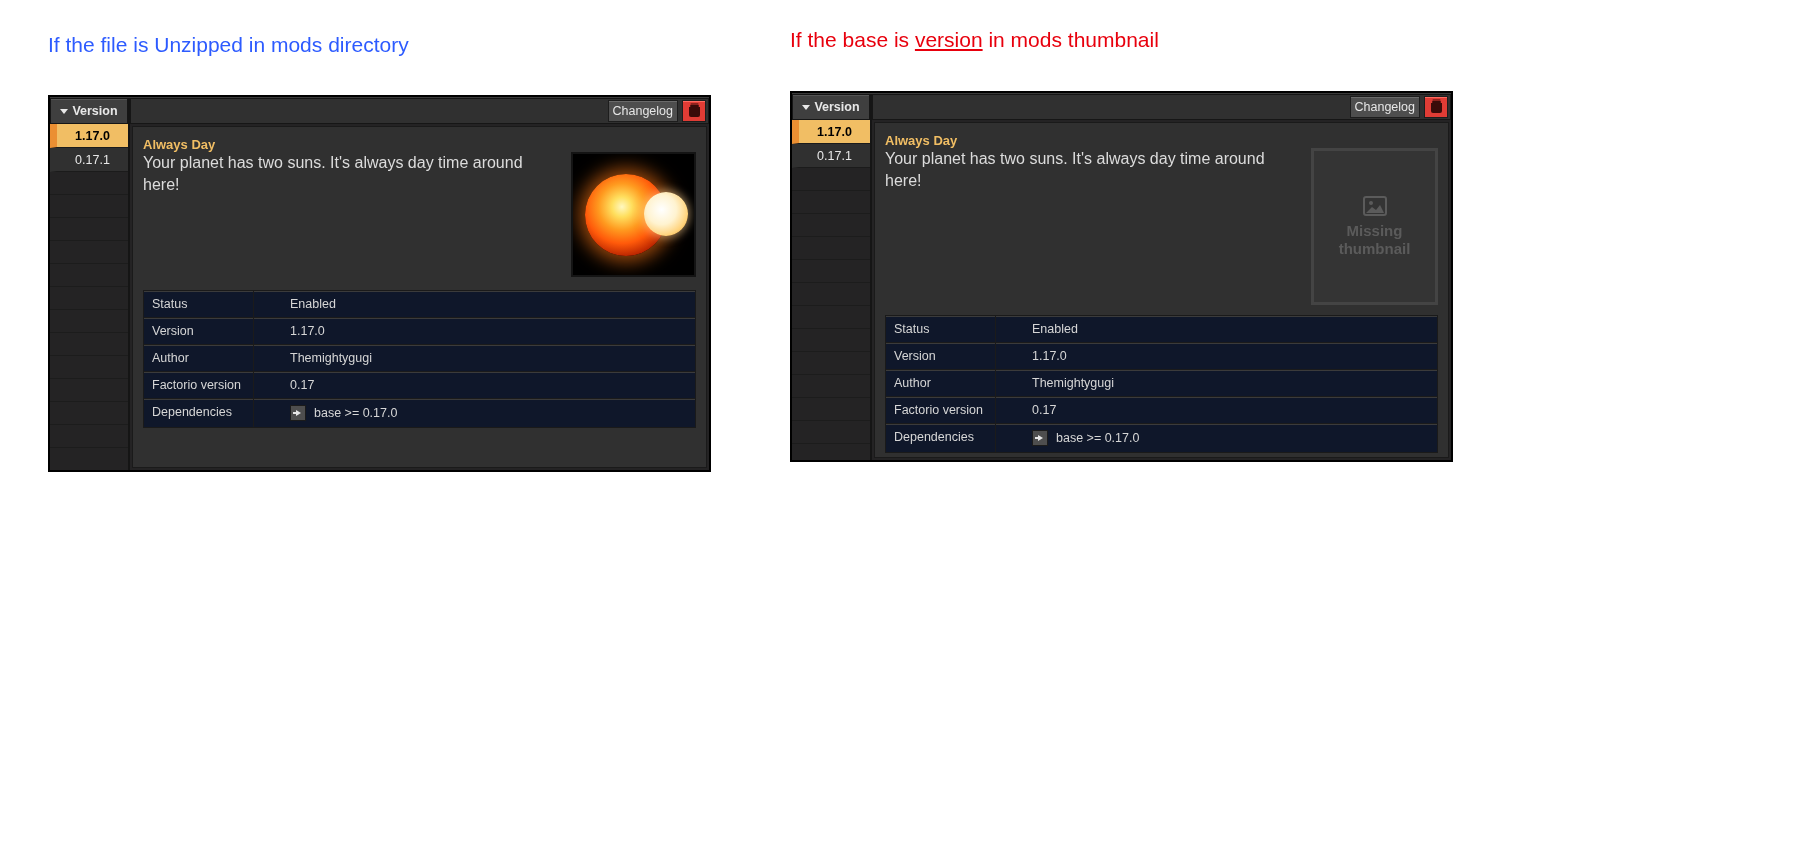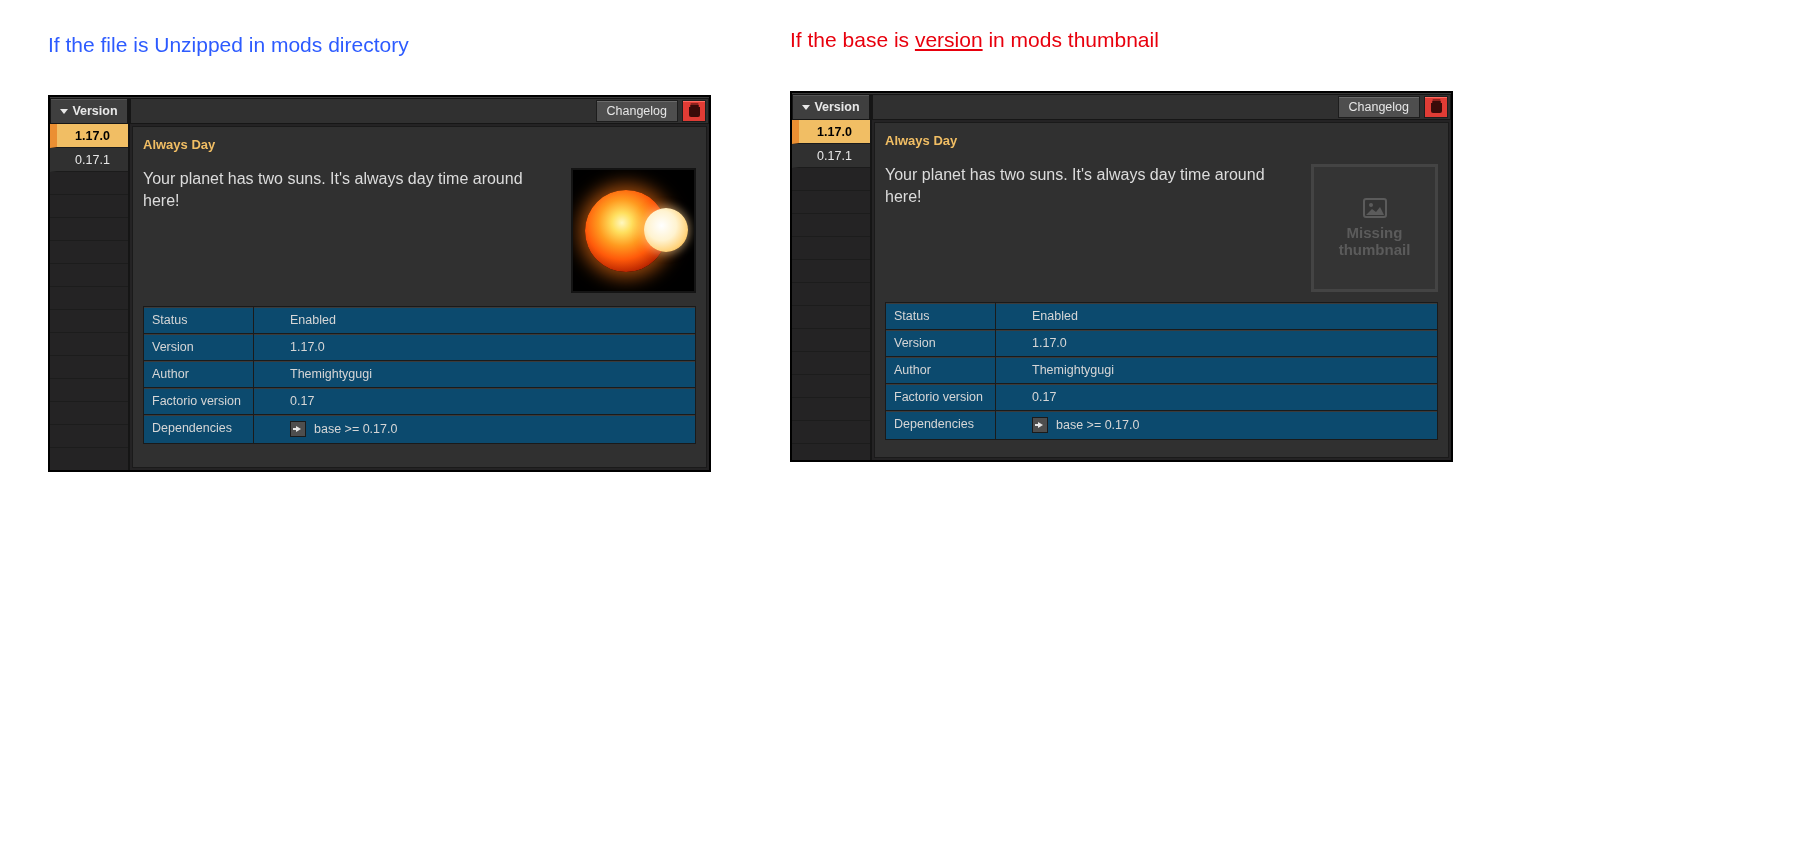--- a/index.html
+++ b/index.html
@@ -92,21 +92,21 @@
     background:#303030;
     border:1px solid #161616;
     display:flex;align-items:center;justify-content:flex-end;
     padding:0 2px;gap:4px;
   }
   .btn {
     height:22px;
     background:#4e4e4e;
     color:#e6e6e6;
     font-size:12.5px;
-    padding:0 10px;
+    padding:0 4px;
     display:flex;align-items:center;justify-content:center;
     border:1px solid #1d1d1d;
     box-shadow: inset 0 1px 0 #6a6a6a;
     cursor:pointer;
   }
   .btn.del {
     width:24px;padding:0;
     background:#e03c35;
     box-shadow: inset 0 1px 0 #ff6a60;
   }
@@ -123,21 +123,21 @@
 
   .content {
     flex:1;
     background:#303030;
     margin:2px;
     padding:10px 10px 4px 10px;
     border:1px solid #1a1a1a;
   }
   .mod-title{
     color:#f1be64;font-weight:700;font-size:13px;
-    margin-bottom:16px;
+    margin-bottom:0;
   }
   .desc-row{
     display:flex;gap:12px;
     min-height:128px;
     margin-bottom:10px;
   }
   .desc-row.h120{min-height:120px;}
   .desc-text{
     flex:1;color:#dcdcdc;font-size:16px;line-height:1.4;
   }
@@ -155,37 +155,37 @@
     box-shadow:0 0 18px 6px rgba(255,120,20,0.6);
   }
   .sun-small{
     position:absolute;right:6px;top:38px;width:44px;height:44px;border-radius:50%;
     background: radial-gradient(circle at 40% 40%, #ffffff 0%, #fff3d0 40%, #ffd27a 70%, #c77a20 100%);
     box-shadow:0 0 8px 2px rgba(255,220,160,0.5);
   }
 
   
   .thumb-missing{
-    width:127px;height:128px;
+    width:127px;height:157px;
     border:3px solid #444;
     background:#343434;
     color:#5b5b5b;
     display:flex;flex-direction:column;align-items:center;justify-content:center;
     font-weight:700;font-size:15px;line-height:1.15;text-align:center;
   }
   .thumb-missing svg{margin-bottom:6px;}
 
   
   .dtable{
     border:1px solid #1a1a1a;
   }
   .drow{
     display:flex;
     border-top:1px solid #1b1b1b;
-    background:#0c4a6e;
+    background:#0f172a;
     box-shadow: inset 0 1px 0 #3b3b3b;
   }
   .drow:first-child{border-top:none;}
   .dk{
     width:110px;padding:6px 8px;color:#d6d6d6;font-size:12.5px;
     border-right:1px solid #1b1b1b;
   }
   .dv{
     flex:1;padding:6px 8px;color:#d6d6d6;font-size:12.5px;
     display:flex;align-items:center;gap:8px;margin-left:28px;

